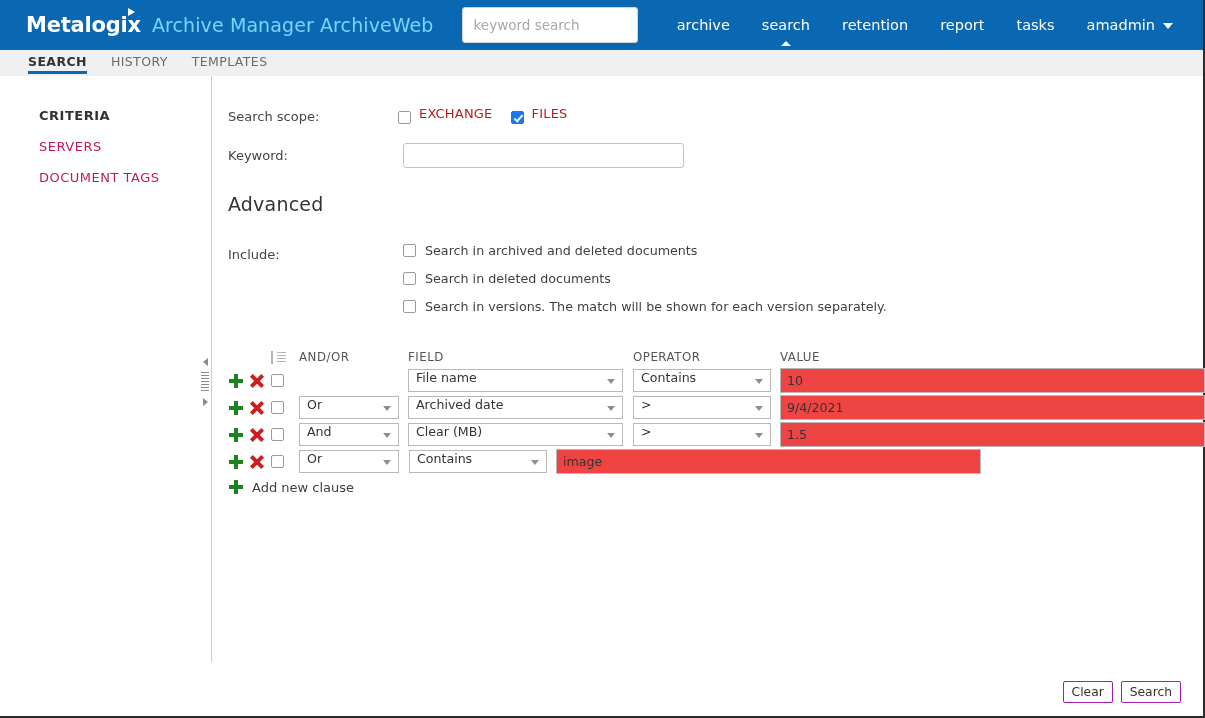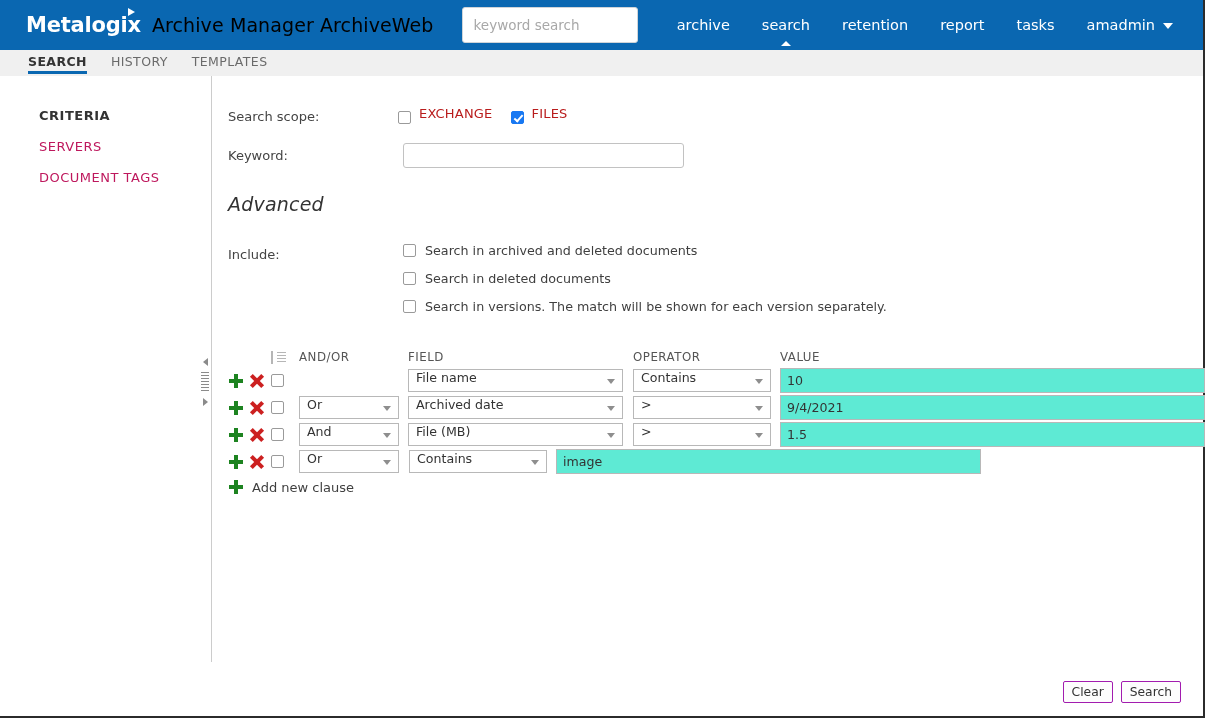--- a/index.html
+++ b/index.html
@@ -40,21 +40,21 @@
   .brand-flag {
     position: absolute;
     right: 6px; top: -5px;
     width: 0; height: 0;
     border-left: 7px solid #ffffff;
     border-top: 4px solid transparent;
     border-bottom: 4px solid transparent;
   }
   .brand-app {
     margin-left: 11px;
-    color: #000000;
+    color: #7dd3fc;
     font-size: 19px;
     font-weight: normal;
     letter-spacing: 0.1px;
   }
   .kw-search {
     margin-left: 28px;
     width: 176px; height: 36px;
     background: #ffffff;
     border: 1px solid #cfd4d8;
     border-radius: 3px;
@@ -206,21 +206,20 @@
     outline: none;
     background: #ffffff;
   }
 
   .adv-title {
     position: absolute;
     left: 15px; top: 117px;
     font-size: 19px;
     color: #333333;
     letter-spacing: 0.2px;
-    font-style: italic;
   }
 
   .inc-list {
     position: absolute;
     left: 190px; top: 167px;
   }
   .inc-row {
     display: flex; align-items: center;
     margin-bottom: 13px;
   }
@@ -349,21 +348,21 @@
     width: 0; height: 0;
     border-left: 4px solid transparent;
     border-right: 4px solid transparent;
     border-top: 5px solid #8e8e8e;
   }
   .sel.empty { visibility: hidden; }
 
   .txtin {
     width: 100%; height: 25px;
     border: 1px solid #b8b8b8;
-    background: #5eead4;
+    background: #ef4444;
     padding: 0 6px;
     font-family: "DejaVu Sans", "Liberation Sans", sans-serif;
     font-size: 12.6px;
     color: #333333;
     outline: none;
   }
 
   .addclause {
     display: flex; align-items: flex-start;
     margin-top: 6px; padding-left: 6px;
@@ -587,21 +586,21 @@
           <span class="cbx"></span>
         </div>
         <div class="c-andor">
           <div class="sel">
             <span>And</span>
             <span class="caret"></span>
           </div>
         </div>
         <div class="c-field">
           <div class="sel">
-            <span>File (MB)</span>
+            <span>Clear (MB)</span>
             <span class="caret"></span>
           </div>
         </div>
         <div class="c-oper">
           <div class="sel">
             <span>&gt;</span>
             <span class="caret"></span>
           </div>
         </div>
         <div class="c-value">

